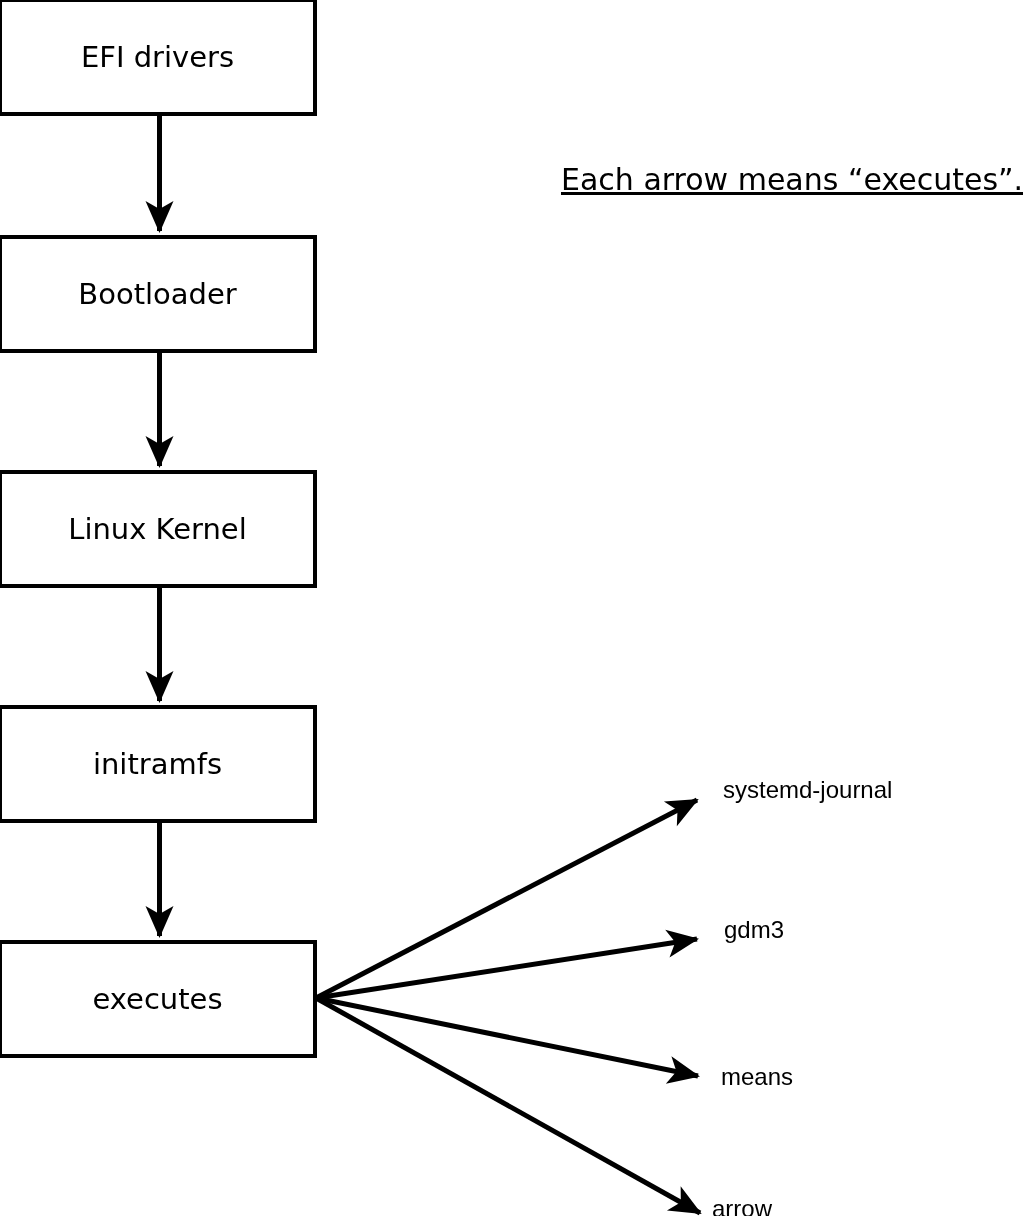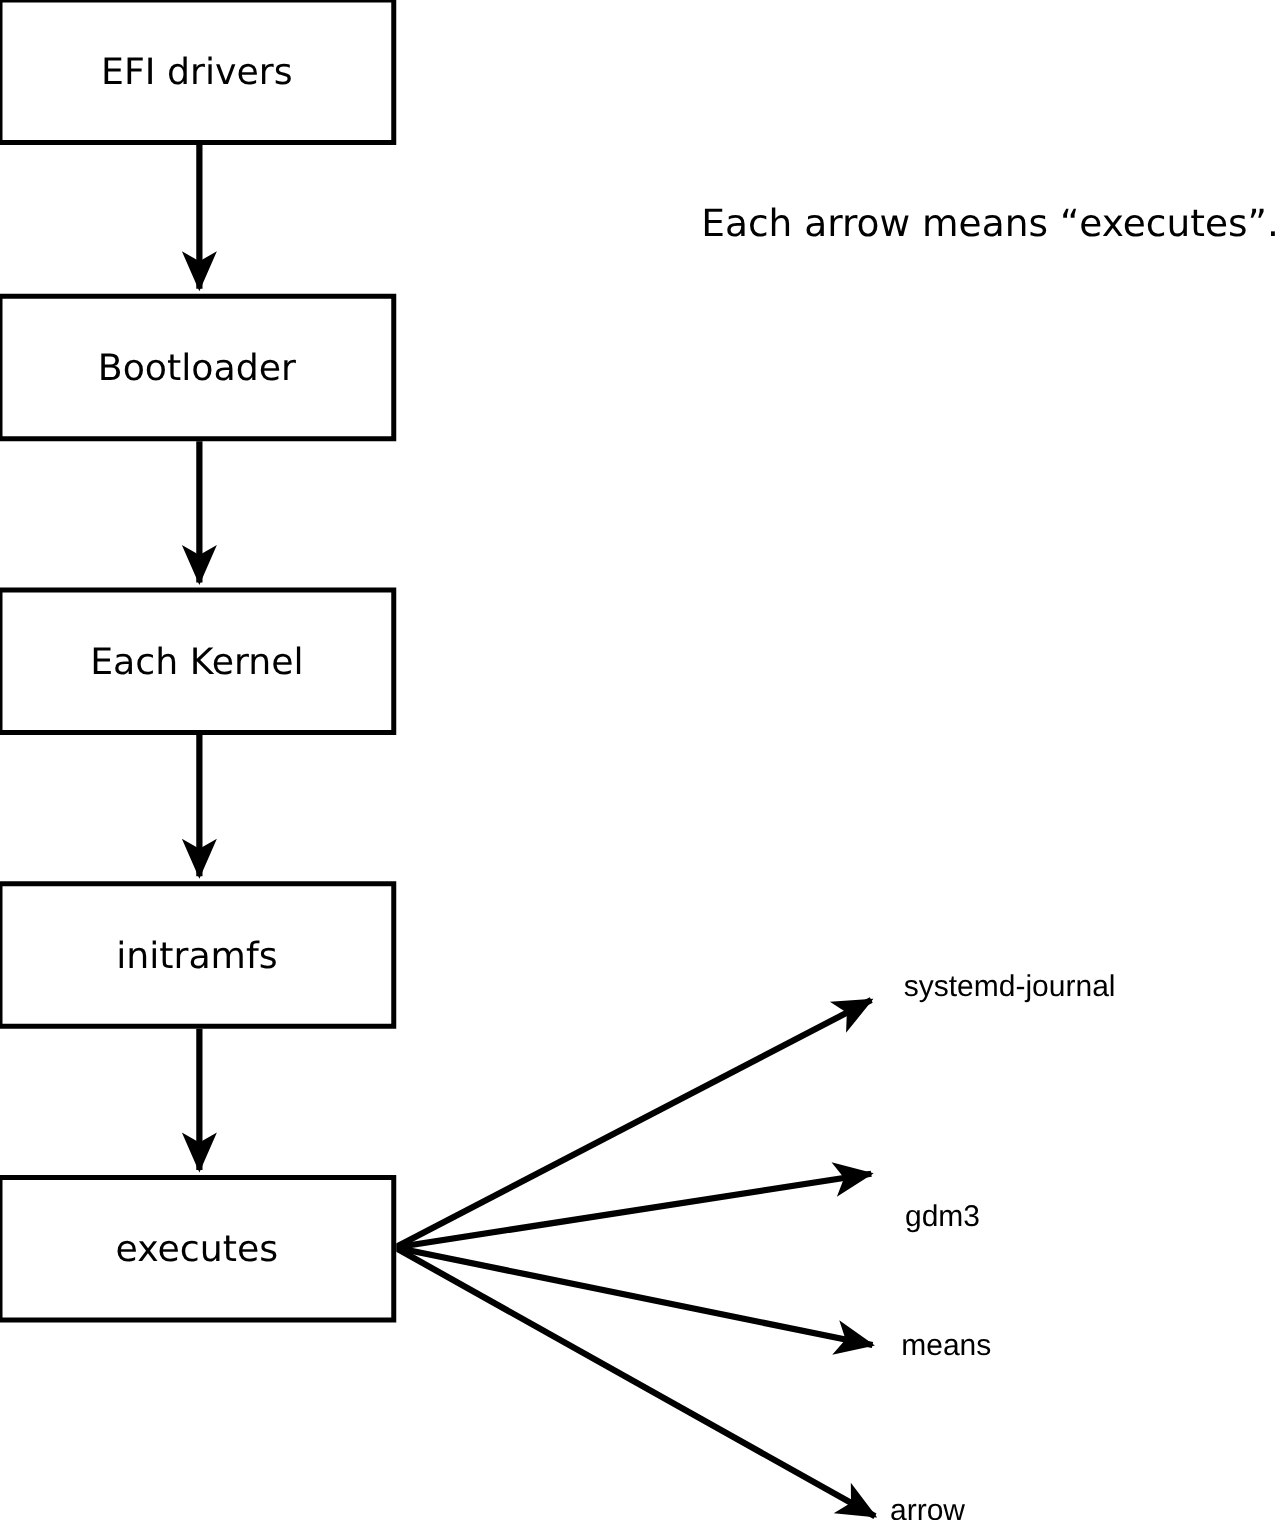--- a/index.html
+++ b/index.html
@@ -46,30 +46,31 @@
   #node-initramfs  { top: 705px; }
   #node-systemd    { top: 940px; }
 
   .annotation {
     position: absolute;
     left: 561px;
     top: 164px;
     font-size: 30px;
     line-height: 32px;
     white-space: nowrap;
+    text-decoration: underline;
   }
   .proc {
     position: absolute;
     font-family: Liberation Sans, sans-serif;
     font-size: 24px;
     line-height: 36px;
     white-space: nowrap;
   }
   #proc-systemd-journal { left: 723px; top: 772px; }
-  #proc-gdm3            { left: 724px; top: 912px; margin-top: 44px; }
+  #proc-gdm3            { left: 724px; top: 912px; }
   #proc-getty           { left: 721px; top: 1059px; }
   #proc-sshd            { left: 712px; top: 1191px; }
 </style>
 </head>
 <body>
 
 <div class="canvas">
 
   <svg class="arrow-layer" width="1023" height="1230" viewBox="0 0 1023 1230" xmlns="http://www.w3.org/2000/svg">
     <defs>
@@ -91,21 +92,21 @@
 
   <div class="node" id="node-efi">
     <span class="node-label">EFI drivers</span>
   </div>
 
   <div class="node" id="node-bootloader">
     <span class="node-label">Bootloader</span>
   </div>
 
   <div class="node" id="node-kernel">
-    <span class="node-label">Each Kernel</span>
+    <span class="node-label">Linux Kernel</span>
   </div>
 
   <div class="node" id="node-initramfs">
     <span class="node-label">initramfs</span>
   </div>
 
   <div class="node" id="node-systemd">
     <span class="node-label">executes</span>
   </div>
 

